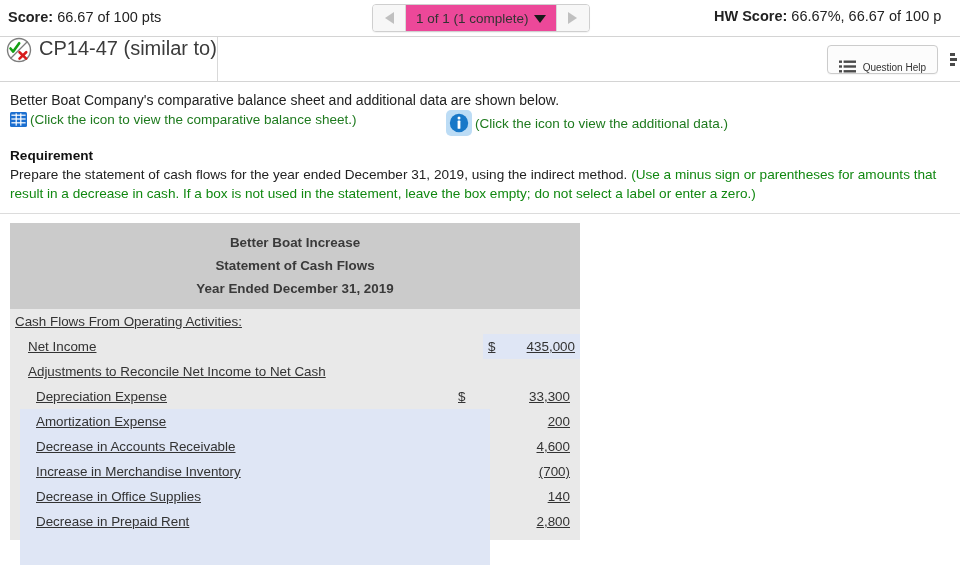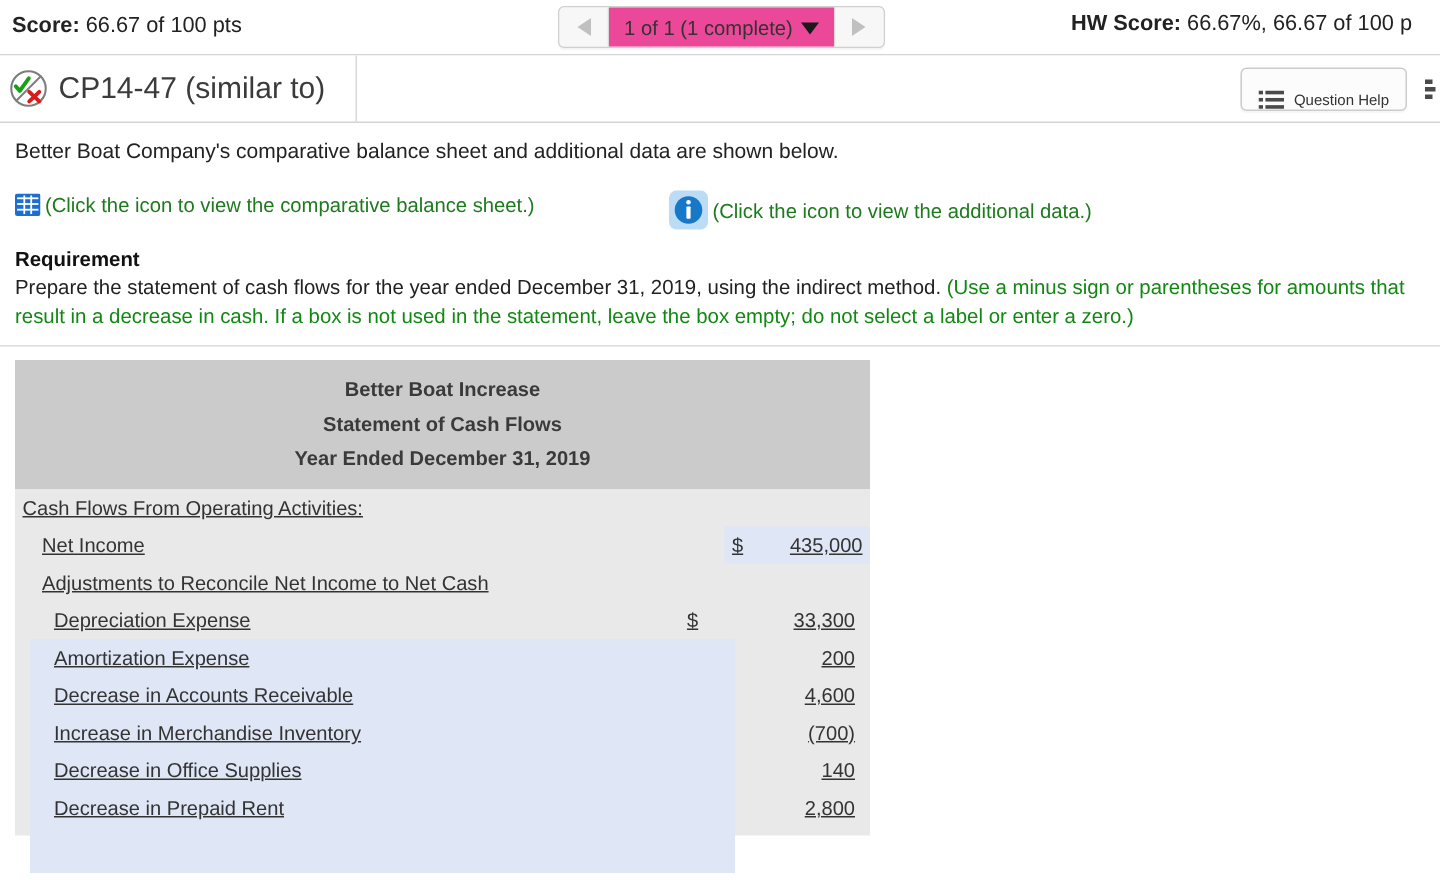--- a/index.html
+++ b/index.html
@@ -98,23 +98,22 @@
     height: 44px;
     border-bottom: 1px solid #d4d4d4;
     background: #ffffff;
   }
   .q-title-wrap {
     position: absolute;
     left: 6px;
     top: 0;
     height: 44px;
     display: flex;
-    align-items: center;
     gap: 7px;
-    padding-right: 20px;
+    padding-right: 0;
     border-right: 1px solid #d9d9d9;
   }
   .status-icon { width: 26px; height: 26px; display:block; }
   .q-title {
     font-size: 20px;
     color: #3b3b3b;
     white-space: nowrap;
   }
 
   .help-btn {
@@ -148,21 +147,21 @@
   
   .content { position: relative; }
   .intro {
     font-size: 14px;
     color: #222;
     padding: 10px 0 0 10px;
   }
   .icon-links {
     position: relative;
     height: 26px;
-    margin-top: 21px;
+    margin-top: 4px;
   }
   .icon-link {
     position: absolute;
     display: flex;
     align-items: center;
     gap: 3px;
     font-size: 13.5px;
     color: #1e7a1e;
     white-space: nowrap;
   }

